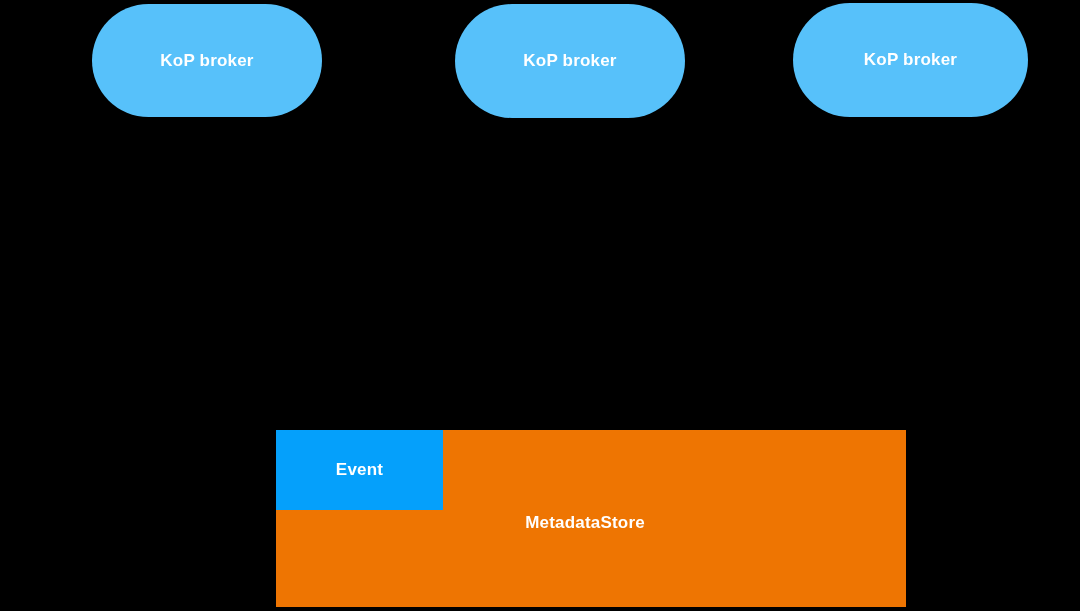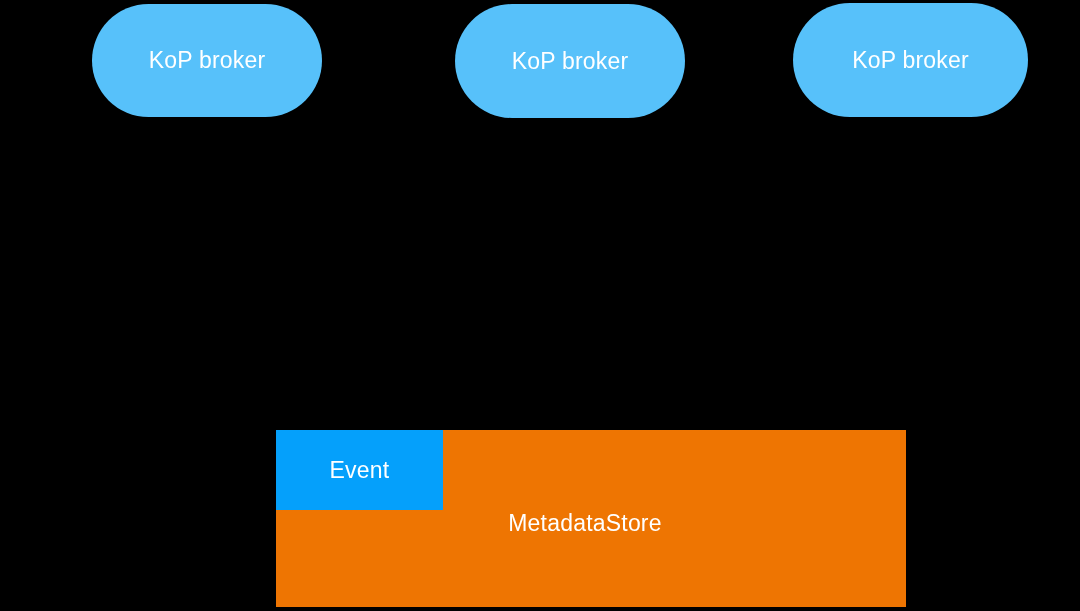--- a/index.html
+++ b/index.html
@@ -25,22 +25,22 @@
     border-radius: 57px;
     display: flex;
     align-items: center;
     justify-content: center;
   }
   .pill-1 { left: 92px;  top: 4px; width: 230px; height: 113px; }
   .pill-2 { left: 455px; top: 4px; width: 230px; height: 114px; }
   .pill-3 { left: 793px; top: 3px; width: 235px; height: 114px; }
   .node-label {
     color: #FFFFFF;
-    font-size: 23px;
-    font-weight: 400;
+    font-size: 17px;
+    font-weight: 700;
     letter-spacing: 0.2px;
     white-space: nowrap;
   }
   .metadata-box {
     position: absolute;
     left: 276px;
     top: 430px;
     width: 590px;
     height: 177px;
     background: #EE7502;

